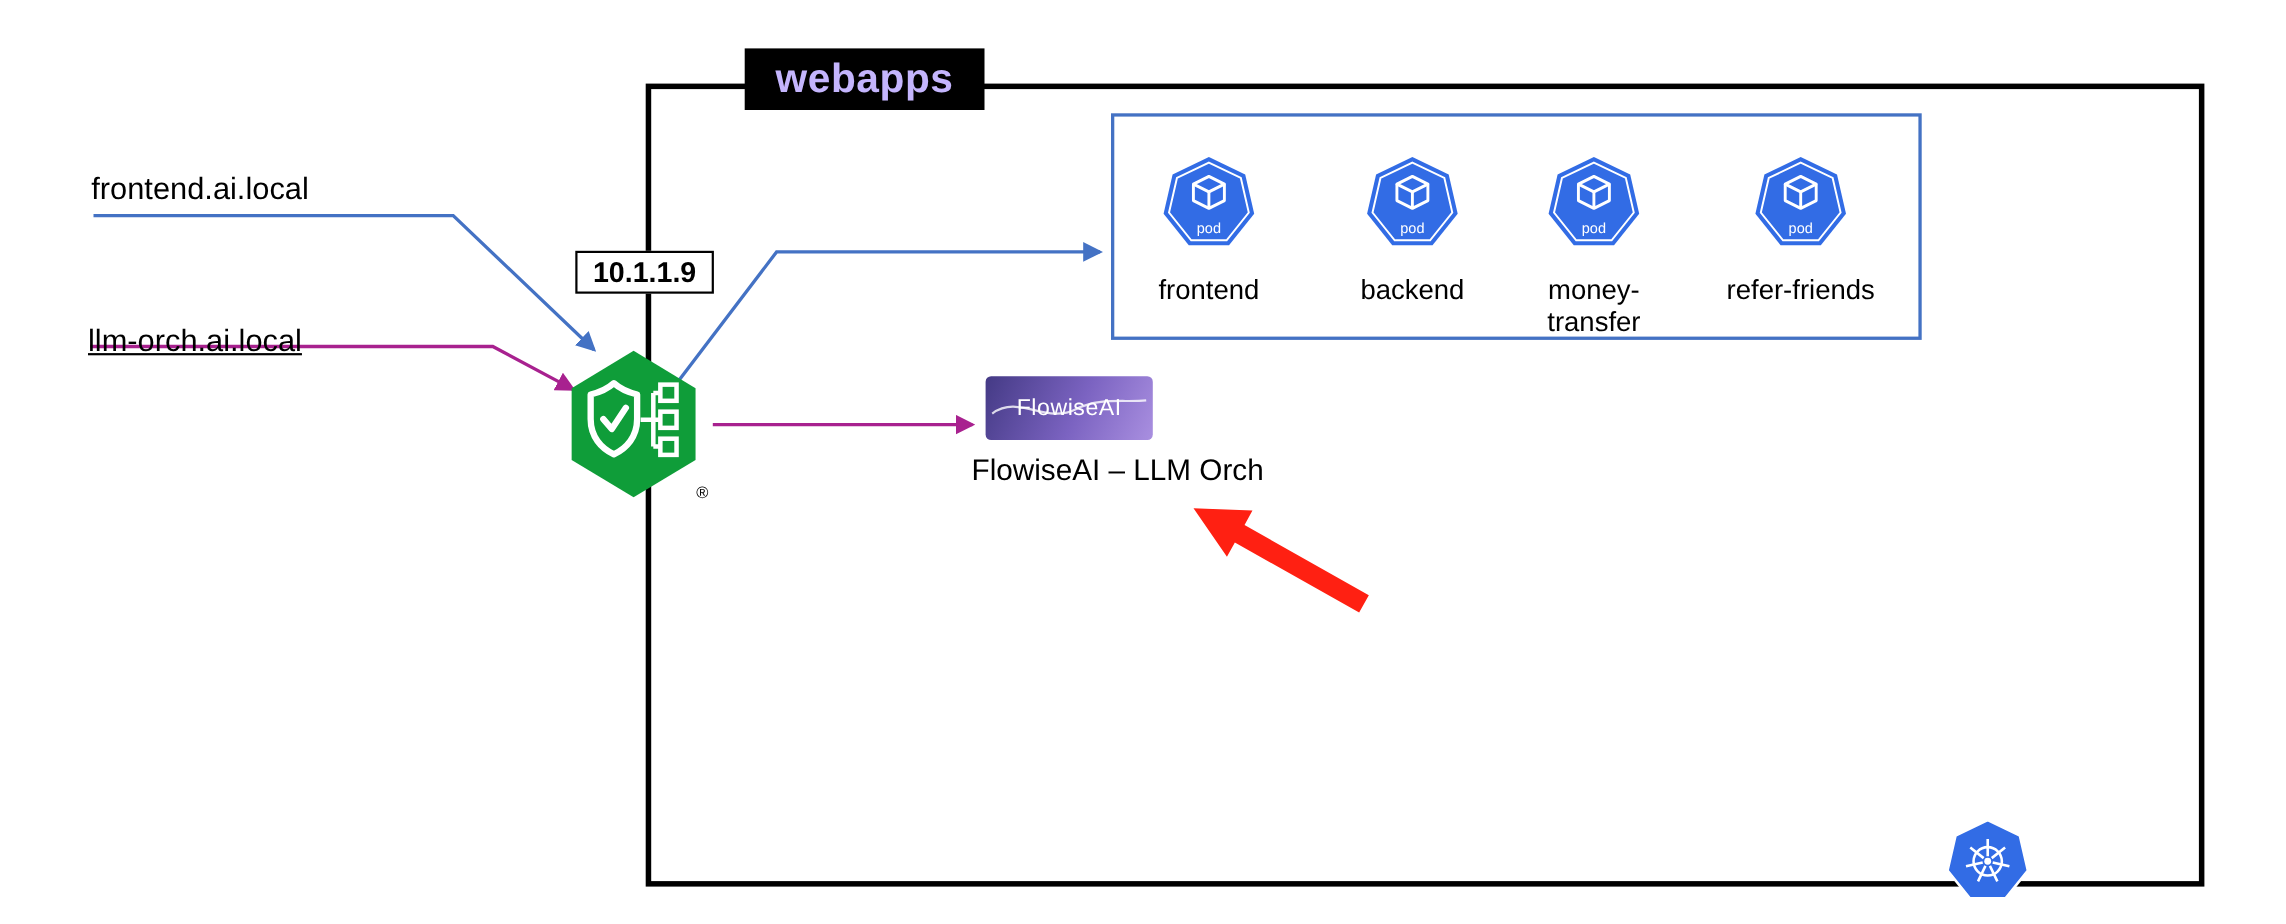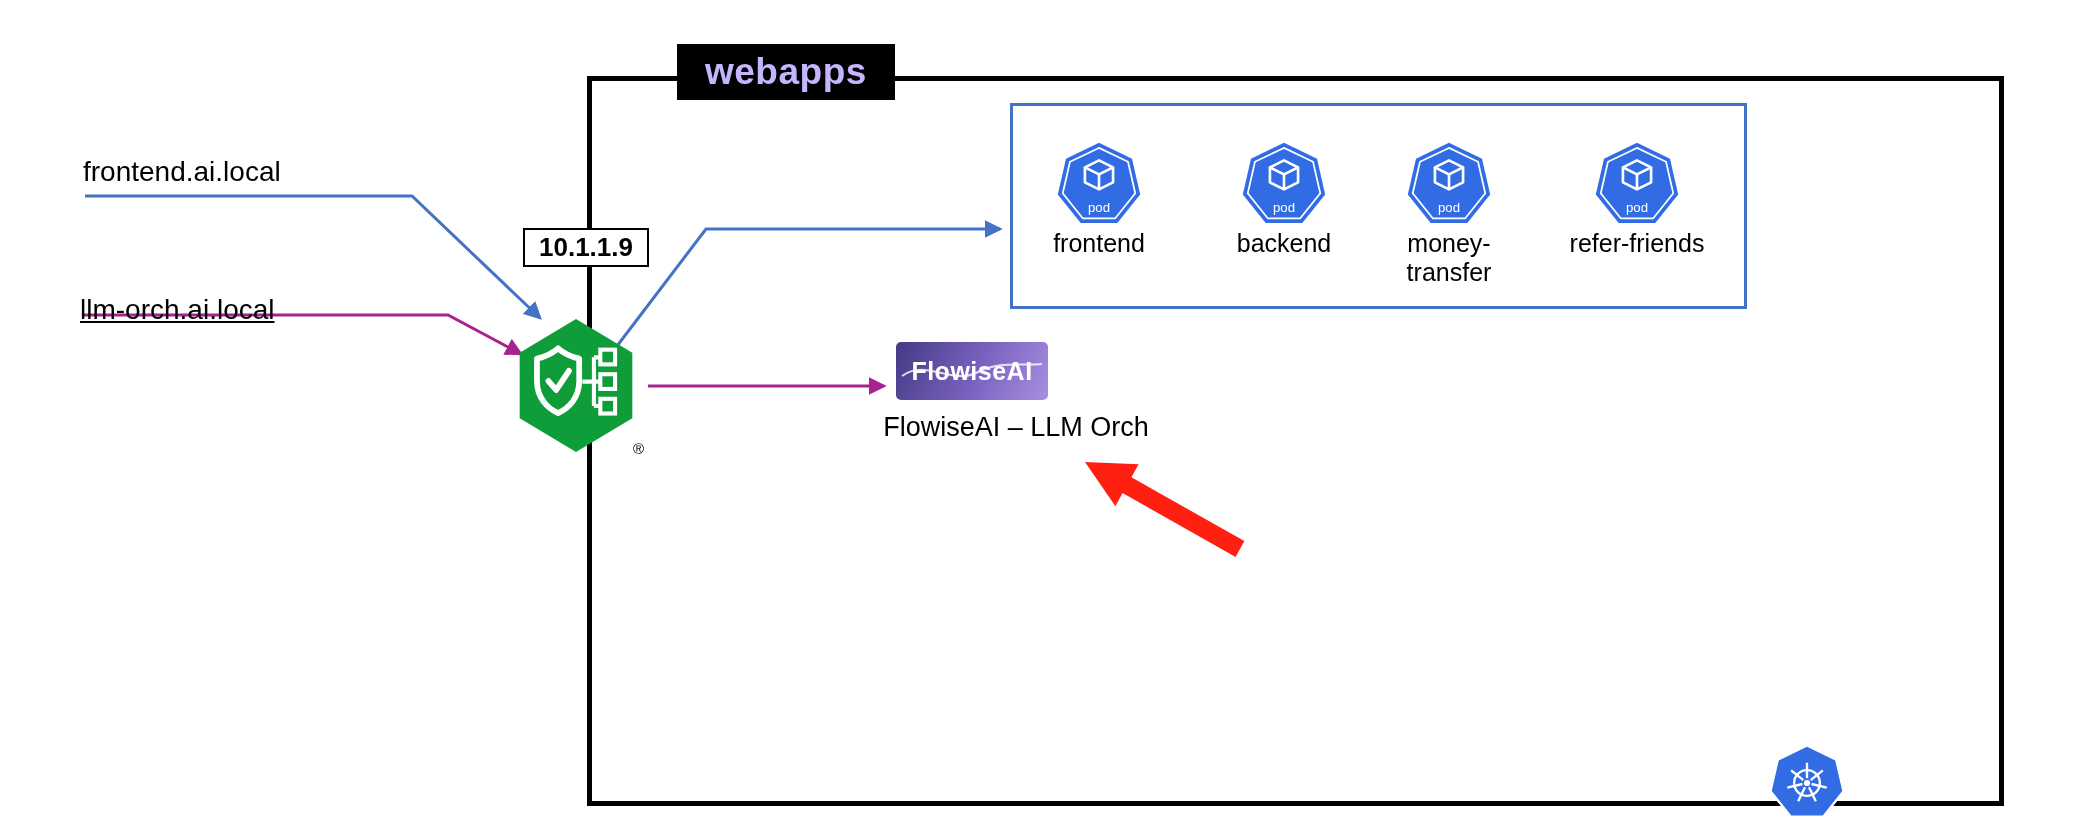--- a/index.html
+++ b/index.html
@@ -30,27 +30,27 @@
 
   .pods-box { left: 1010px; top: 103px; width: 737px; height: 206px;
     border: 3px solid #4472C4; box-sizing: border-box; z-index: 1; }
   .pod-item { position: absolute; top: 35px; width: 150px; display: flex;
     flex-direction: column; align-items: center; z-index: 3; }
   .pod-item:nth-of-type(1) { left: 11px; }
   .pod-item:nth-of-type(2) { left: 196px; }
   .pod-item:nth-of-type(3) { left: 361px; }
   .pod-item:nth-of-type(4) { left: 549px; }
   .pod-item svg { width: 88px; height: 88px; }
-  .pod-label { margin-top: 0; font-size: 25px; line-height: 1.15; text-align: center; max-width: 150px; }
+  .pod-label { margin-top: 21px; font-size: 25px; line-height: 1.15; text-align: center; max-width: 150px; }
 
   .flowise-logo { left: 896px; top: 342px; width: 152px; height: 58px; border-radius: 5px;
     background: linear-gradient(115deg, #443a85 0%, #7b63c1 55%, #a98fe0 100%);
     display: flex; align-items: center; justify-content: center; z-index: 3; overflow: hidden; }
   .flowise-logo .wave { position: absolute; left: 0; top: 0; width: 100%; height: 100%; }
-  .flowise-text { position: relative; color: #fff; font-size: 25px; font-weight: 700; letter-spacing: .5px; }
+  .flowise-text { position: relative; color: #fff; font-size: 21px; font-weight: 400; letter-spacing: .5px; }
   .flowise-caption { left: 816px; top: 412px; width: 400px; text-align: center; font-size: 27px; z-index: 3; }
 
   .k8s-logo { left: 1768px; top: 744px; width: 78px; height: 78px; z-index: 3; }
 </style>
 </head>
 <body>
 
 <svg width="0" height="0" style="position:absolute" aria-hidden="true">
   <defs>
     <symbol id="pod-sym" viewBox="0 0 100 100">

